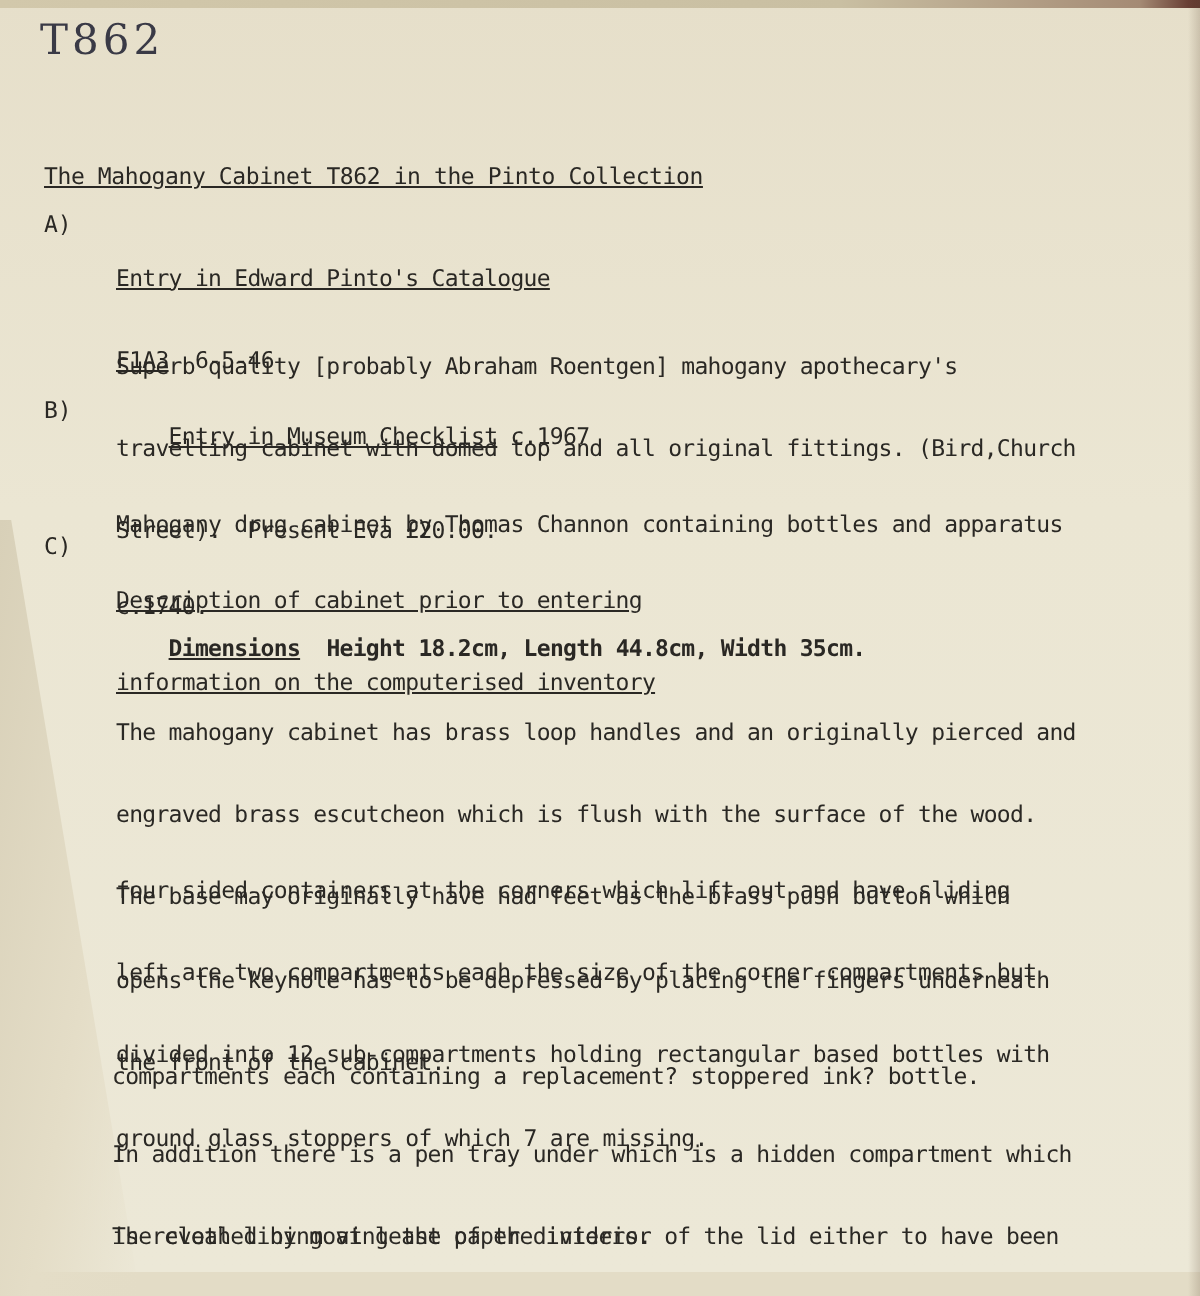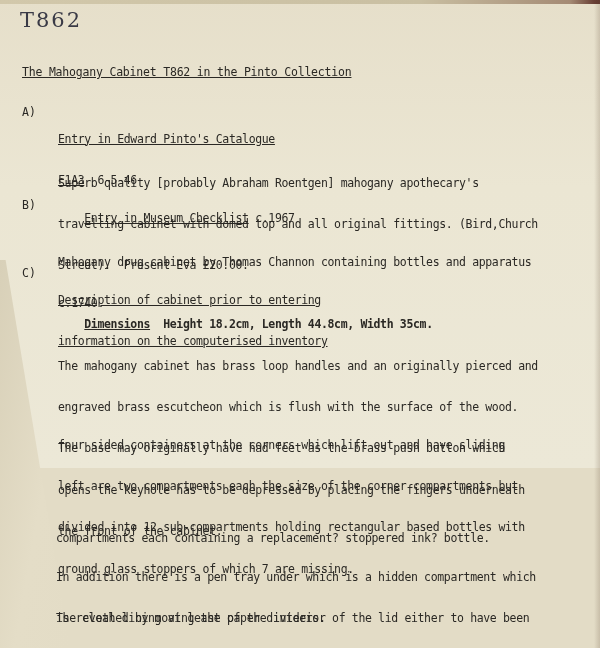--- a/index.html
+++ b/index.html
@@ -3,21 +3,21 @@
   <meta charset="utf-8">
   <style>
     html, body { margin: 0; padding: 0; }
     body {
       width: 600px; height: 648px; overflow: hidden; position: relative;
       background: #e3dcc6;
       font-family: "DejaVu Sans Mono", "Liberation Mono", monospace;
       color: #2a2824;
     }
     .page {
-      position: absolute; left: 0; top: 0; width: 600px; height: 468px;
+      position: absolute; left: 0; top: 0; width: 600px; height: 636px;
       background: linear-gradient(180deg, #e6dfca 0%, #ebe6d3 40%, #ece8d7 100%);
     }
     .top-edge {
       position: absolute; left: 0; top: 0; width: 600px; height: 4px;
       background: linear-gradient(90deg, #d2c8ab 0%, #c9bfa2 70%, #a48a74 95%, #5a2d25 100%);
     }
     .right-edge {
       position: absolute; right: 0; top: 0; width: 6px; height: 648px;
       background: linear-gradient(90deg, rgba(0,0,0,0) 0%, rgba(120,100,80,0.25) 100%);
     }
@@ -25,21 +25,21 @@
       position: absolute; left: 0; top: 260px; width: 70px; height: 388px;
       background: linear-gradient(100deg, #d8d0b8 0%, #e4ddc7 60%, rgba(236,232,215,0) 100%);
       clip-path: polygon(0 0, 8% 0, 100% 100%, 0 100%);
     }
     .handwritten {
       position: absolute; left: 20px; top: 8px;
       font-family: "DejaVu Serif", serif; font-size: 21px; color: #3a3a46;
       letter-spacing: 2px; font-weight: 300;
     }
     .doc-title {
-      position: absolute; left: 22px; top: 65px;
+      position: absolute; left: 22px; top: 81px;
       font-size: 11.5px; text-decoration: underline; letter-spacing: -0.2px;
     }
     .sec-letter { position: absolute; font-size: 11.5px; }
     .block { position: absolute; font-size: 11.5px; line-height: 13.8px; letter-spacing: -0.35px; white-space: pre; }
     .u { text-decoration: underline; }
   </style>
 </head>
 <body>
 
 <div class="page">

